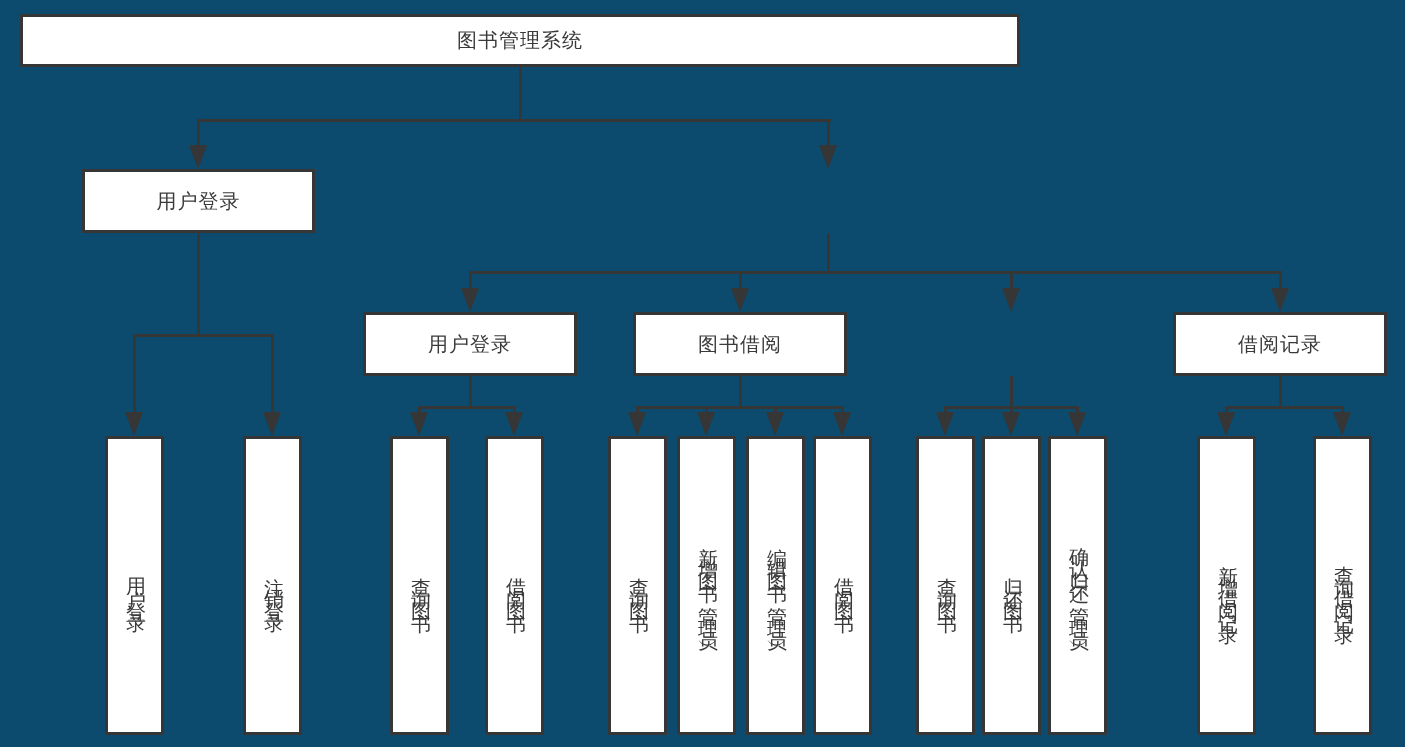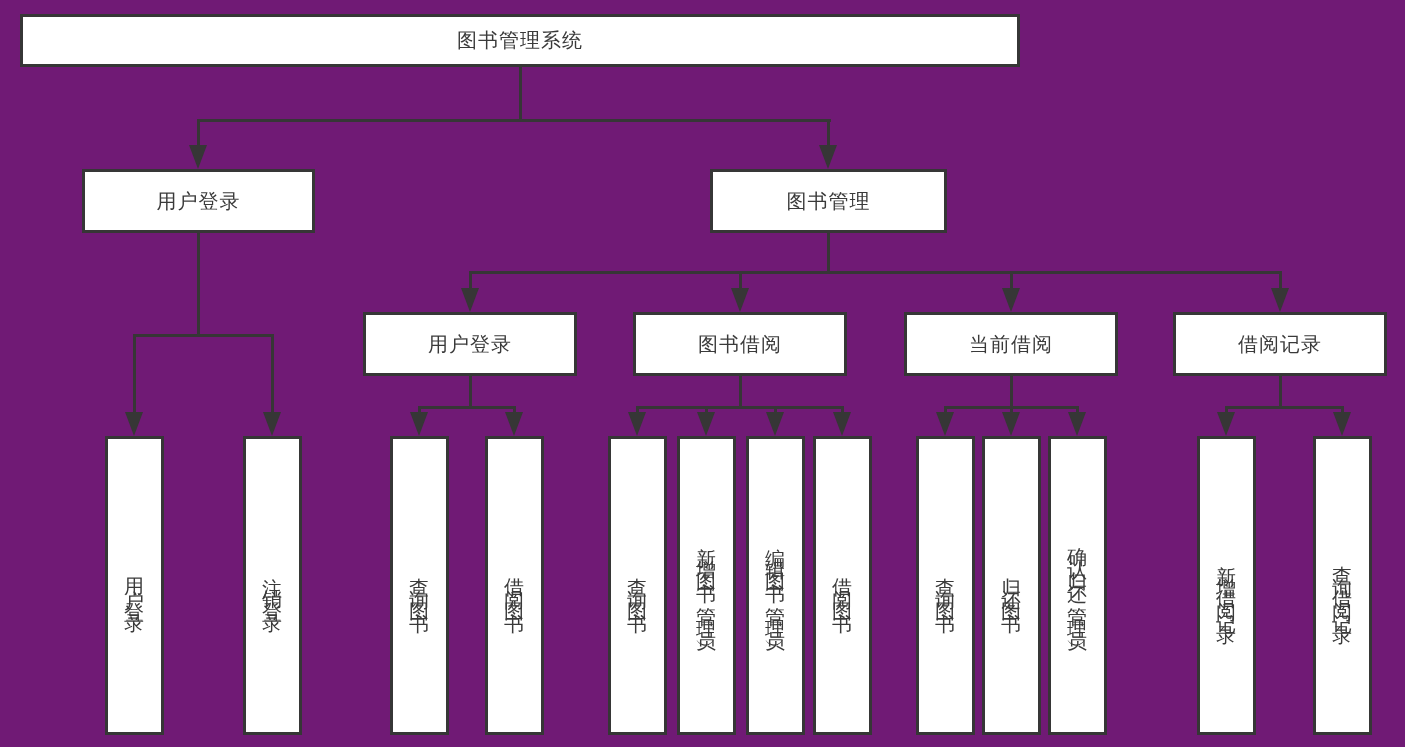--- a/index.html
+++ b/index.html
@@ -1,18 +1,18 @@
 <!DOCTYPE html>
 <html><head>
 <meta charset="utf-8">
 <style>
   html,body{margin:0;padding:0;background:#ffffff;}
   #canvas{
-    position:relative;width:1405px;height:747px;background:#701a75;overflow:hidden;
-    font-family:Liberation Serif, serif;color:#333333;
+    position:relative;width:1405px;height:747px;background:#0c4a6e;overflow:hidden;
+    font-family:Liberation Mono, monospace;color:#333333;
   }
   .node{
     position:absolute;box-sizing:border-box;border:3px solid #363636;background:#ffffff;
     display:flex;align-items:center;justify-content:center;
     font-size:20px;color:#3a3a3a;letter-spacing:1px;
   }
   .leaf{
     position:absolute;box-sizing:border-box;border:3px solid #363636;background:#ffffff;
     display:flex;align-items:center;justify-content:center;
   }
@@ -37,32 +37,26 @@
 
 <div id="canvas">
 
   <div class="node" style="left:20px;top:14px;width:1000px;height:53px;">
     <span>图书管理系统</span>
   </div>
 
   <div class="node" style="left:82px;top:169px;width:233px;height:64px;">
     <span>用户登录</span>
   </div>
-  <div class="node" style="left:710px;top:169px;width:237px;height:64px;">
-    <span>图书管理</span>
-  </div>
 
   <div class="node" style="left:363px;top:312px;width:214px;height:64px;">
     <span>用户登录</span>
   </div>
   <div class="node" style="left:633px;top:312px;width:214px;height:64px;justify-content:center;">
     <span>图书借阅</span>
-  </div>
-  <div class="node" style="left:904px;top:312px;width:214px;height:64px;">
-    <span>当前借阅</span>
   </div>
   <div class="node" style="left:1173px;top:312px;width:214px;height:64px;">
     <span>借阅记录</span>
   </div>
 
   <div class="leaf" style="left:105px;top:436px;width:59px;height:299px;">
     <span class="vtext">用户登录</span>
   </div>
   <div class="leaf" style="left:243px;top:436px;width:59px;height:299px;">
     <span class="vtext">注销登录</span>

